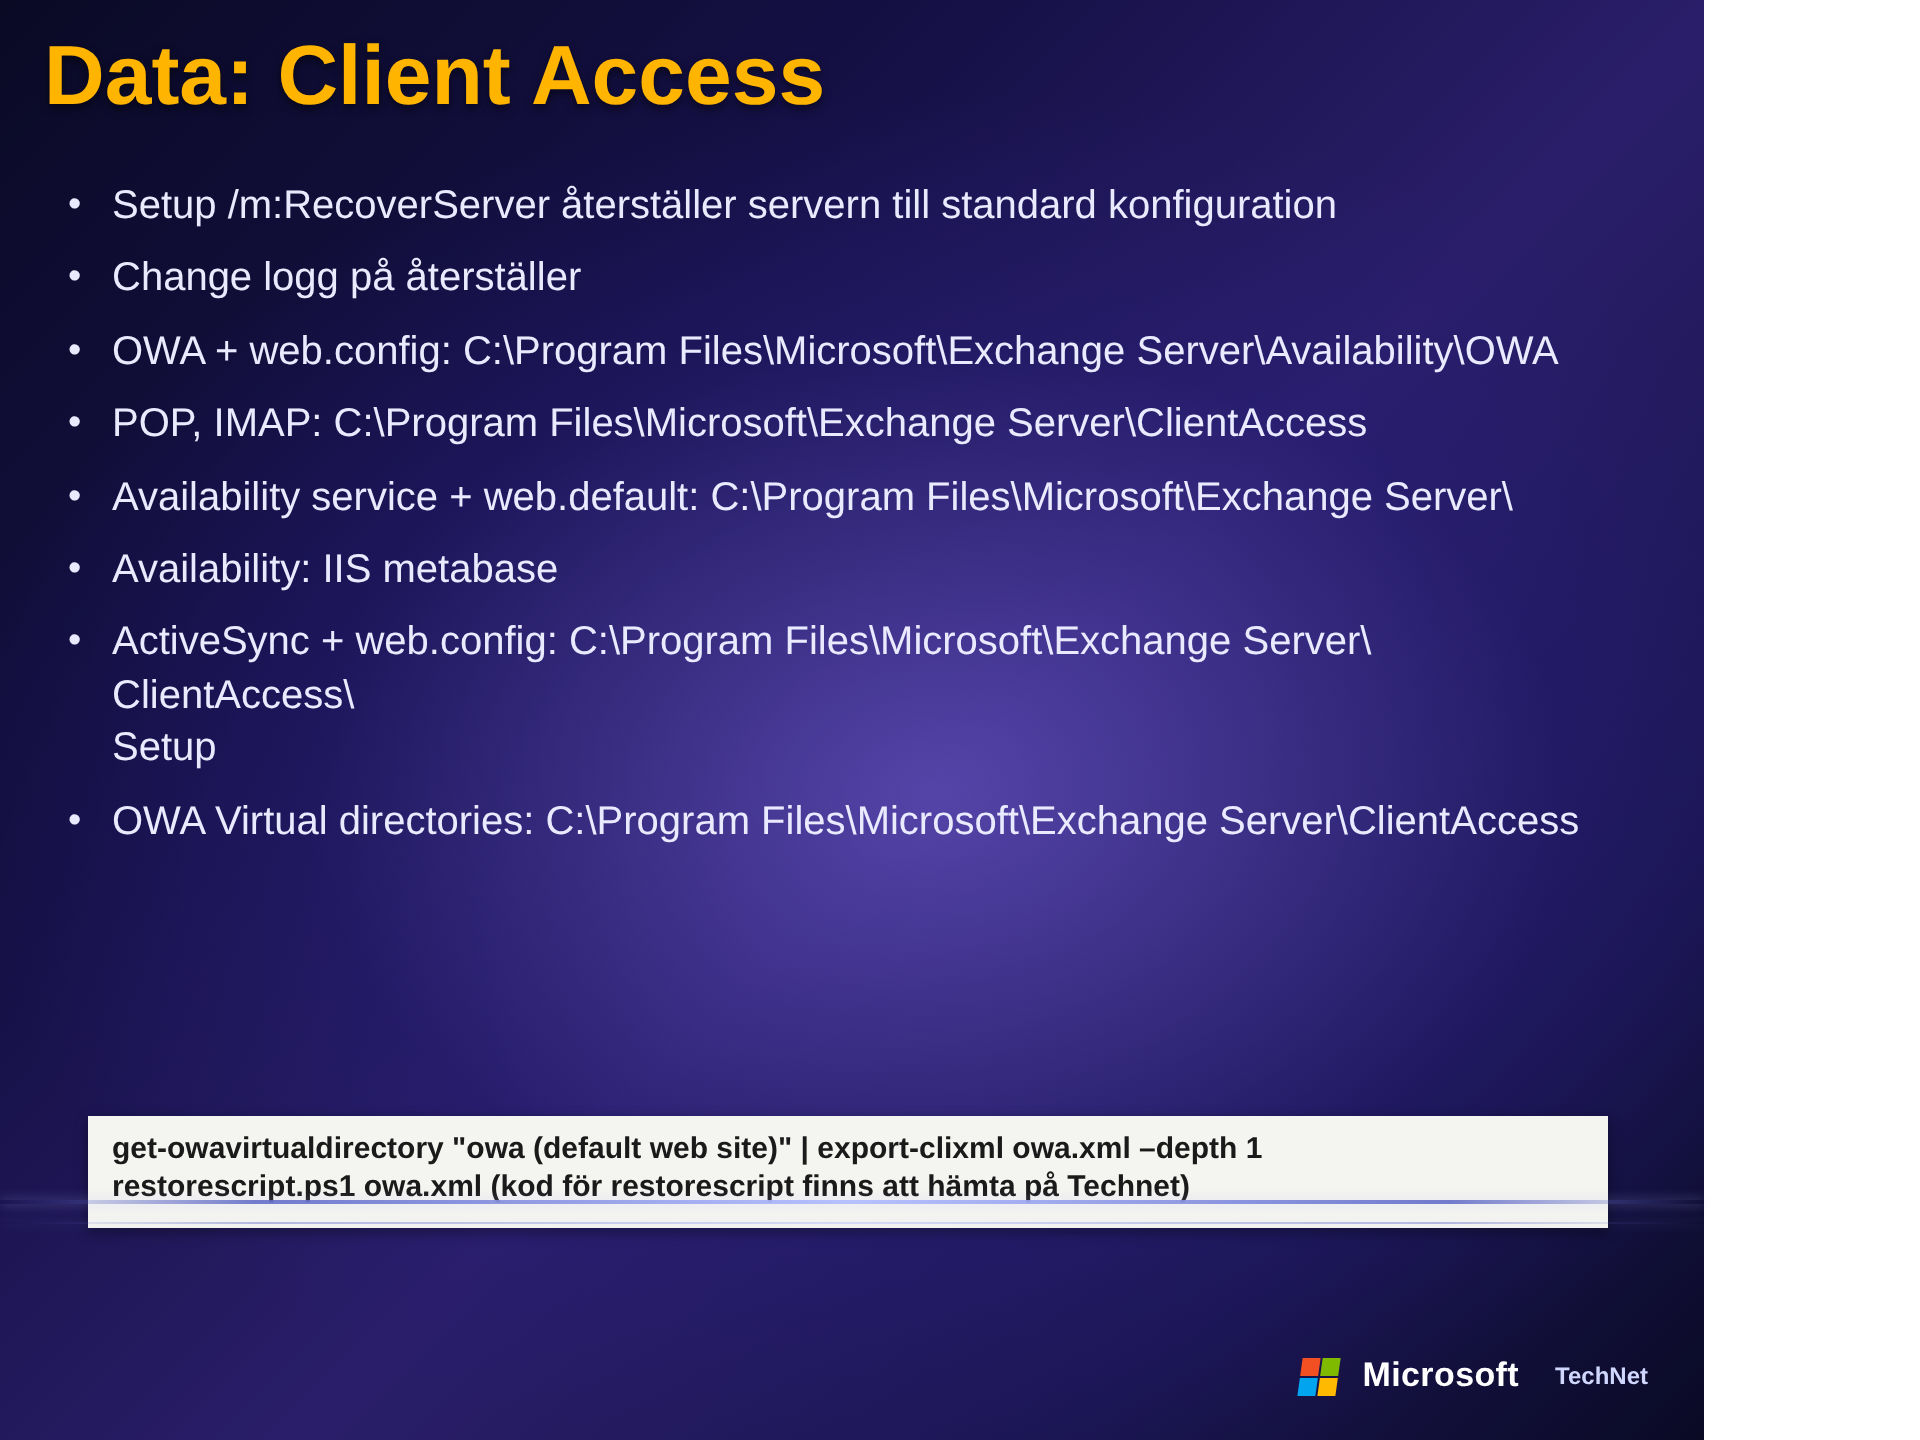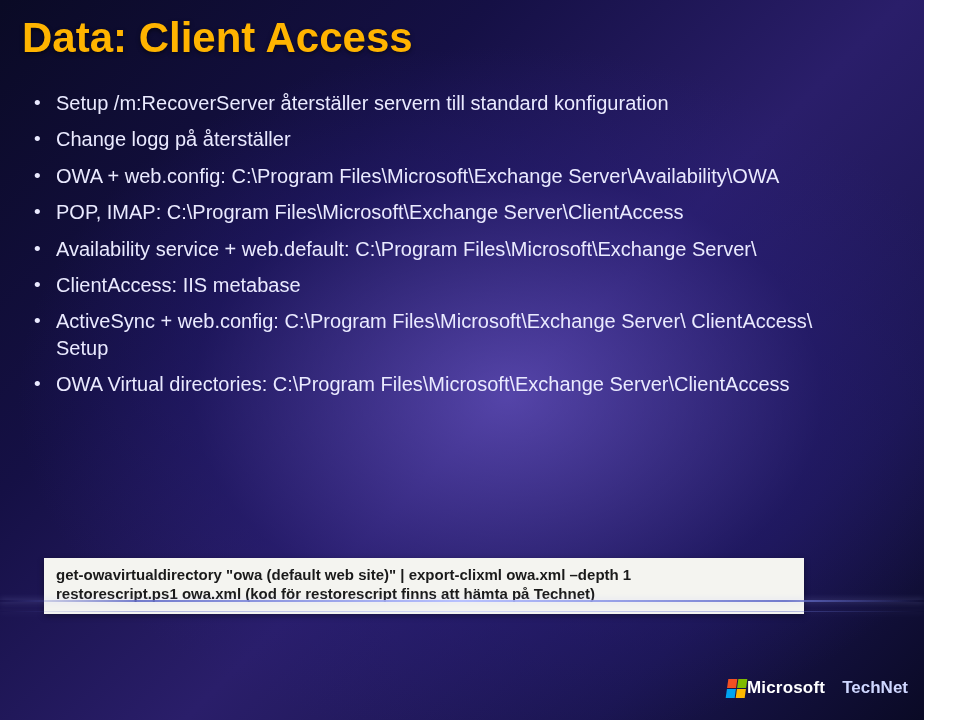--- a/index.html
+++ b/index.html
@@ -1,18 +1,18 @@
 <!DOCTYPE html>
 <html><head>
 <meta charset="utf-8">
 <style>
   * { margin: 0; padding: 0; box-sizing: border-box; }
   html, body { width: 960px; height: 720px; overflow: hidden; font-family: "Segoe UI", Arial, sans-serif; }
   .slide {
-    width: 924px; height: 720px;
+    width: 852px; height: 720px;
     background:
       radial-gradient(ellipse 700px 500px at 55% 55%, rgba(120,100,220,0.55) 0%, rgba(40,30,120,0.4) 45%, rgba(10,10,40,0.0) 70%),
       linear-gradient(135deg, #0a0a25 0%, #151045 30%, #2a1e6a 55%, #1a1550 80%, #0a0a25 100%);
     position: relative;
     color: #e8e8ff;
   }
   .stripe {
     position: absolute; left: 0; right: 0; height: 2px;
     background: linear-gradient(90deg, rgba(30,30,80,0) 0%, rgba(100,110,200,0.9) 15%, rgba(180,190,255,0.95) 50%, rgba(100,110,200,0.9) 85%, rgba(30,30,80,0) 100%);
     box-shadow: 0 0 6px rgba(180,190,255,0.4);
@@ -39,48 +39,48 @@
   .codebox {
     position: absolute; left: 44px; top: 558px; width: 760px;
     background: #f4f4f0; color: #1a1a1a;
     font-size: 15px; font-weight: 700;
     padding: 8px 12px 10px 12px;
     line-height: 1.25;
     box-shadow: 0 2px 6px rgba(0,0,0,0.4);
   }
 
   .footer-logo {
-    position: absolute; right: 16px; bottom: 22px;
-    display: flex; align-items: center; gap: 1px;
+    position: absolute; right: 28px; bottom: 22px;
+    display: flex; align-items: center; gap: 12px;
     color: #ffffff;
   }
   .ms-flag { display: grid; grid-template-columns: 9px 9px; grid-template-rows: 9px 9px; gap: 1px; transform: skewX(-8deg); }
   .ms-flag span:nth-child(1){background:#f25022;}
   .ms-flag span:nth-child(2){background:#7fba00;}
   .ms-flag span:nth-child(3){background:#00a4ef;}
   .ms-flag span:nth-child(4){background:#ffb900;}
   .ms-word { font-size: 17px; font-weight: 600; letter-spacing: 0.2px; }
-  .technet { font-size: 17px; font-weight: 700; color: #cfd7ff; margin-left: 16px; text-align: center; }
+  .technet { font-size: 12px; font-weight: 700; color: #cfd7ff; margin-left: 6px; text-align: center; }
 </style>
 </head>
 <body>
 
 <div class="slide">
 
   <div class="title">Data: Client Access</div>
 
   <ul class="bullets">
     <li>Setup /m:RecoverServer återställer servern till standard konfiguration</li>
     <li>Change logg på återställer</li>
     <li>OWA + web.config: C:\Program Files\Microsoft\Exchange Server\Availability\OWA</li>
     <li>POP, IMAP: C:\Program Files\Microsoft\Exchange Server\ClientAccess</li>
     <li>
       <span>Availability service + web.default: C:\Program Files\Microsoft\Exchange Server\</span>
     </li>
-    <li>ClientAccess: IIS metabase</li>
+    <li>Availability: IIS metabase</li>
     <li>
       <span>ActiveSync + web.config: C:\Program Files\Microsoft\Exchange Server\ ClientAccess\</span>
       <span class="cont">Setup</span>
     </li>
     <li>OWA Virtual directories: C:\Program Files\Microsoft\Exchange Server\ClientAccess</li>
   </ul>
 
   <div class="codebox">
     <div>get-owavirtualdirectory "owa (default web site)" | export-clixml owa.xml –depth 1</div>
     <div>restorescript.ps1 owa.xml (kod för restorescript finns att hämta på Technet)</div>

